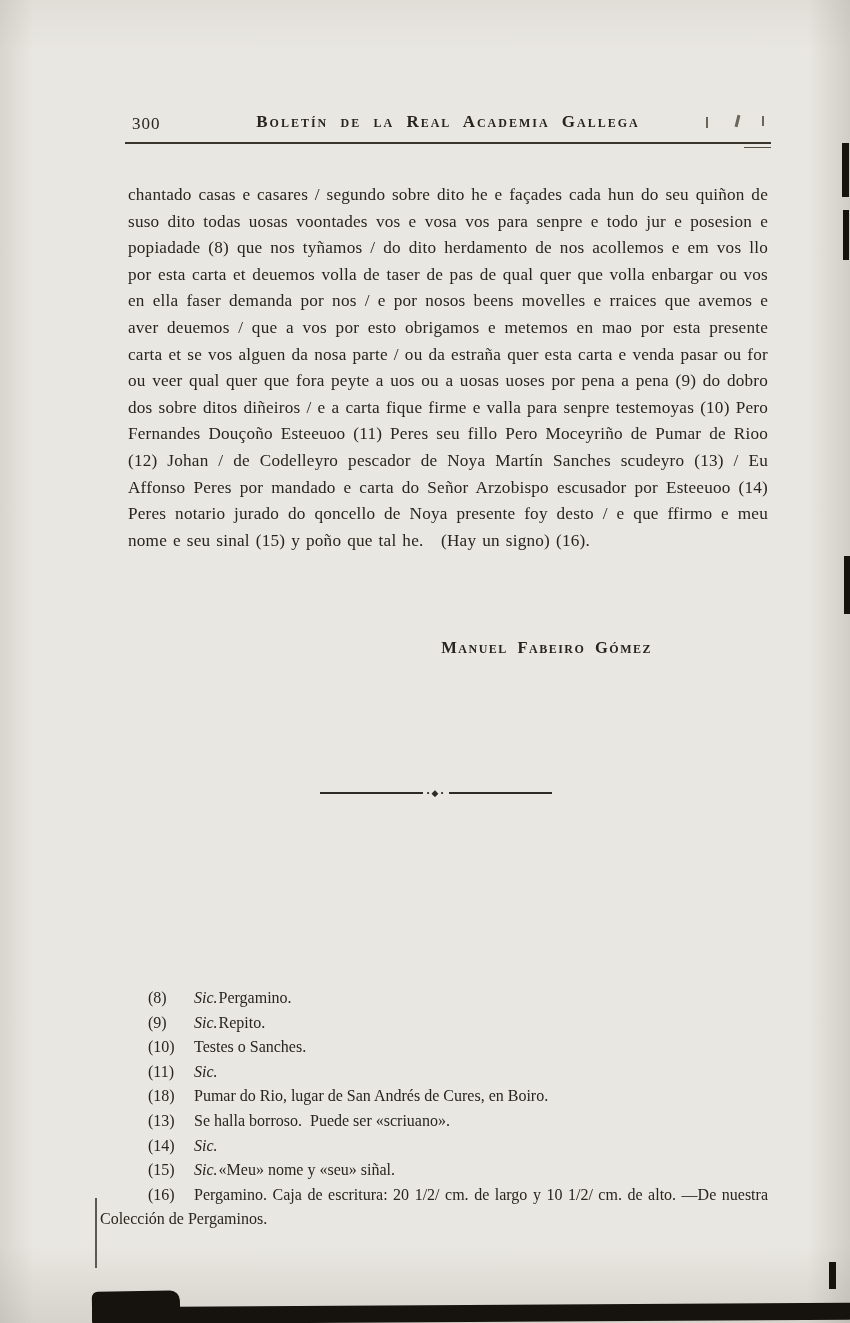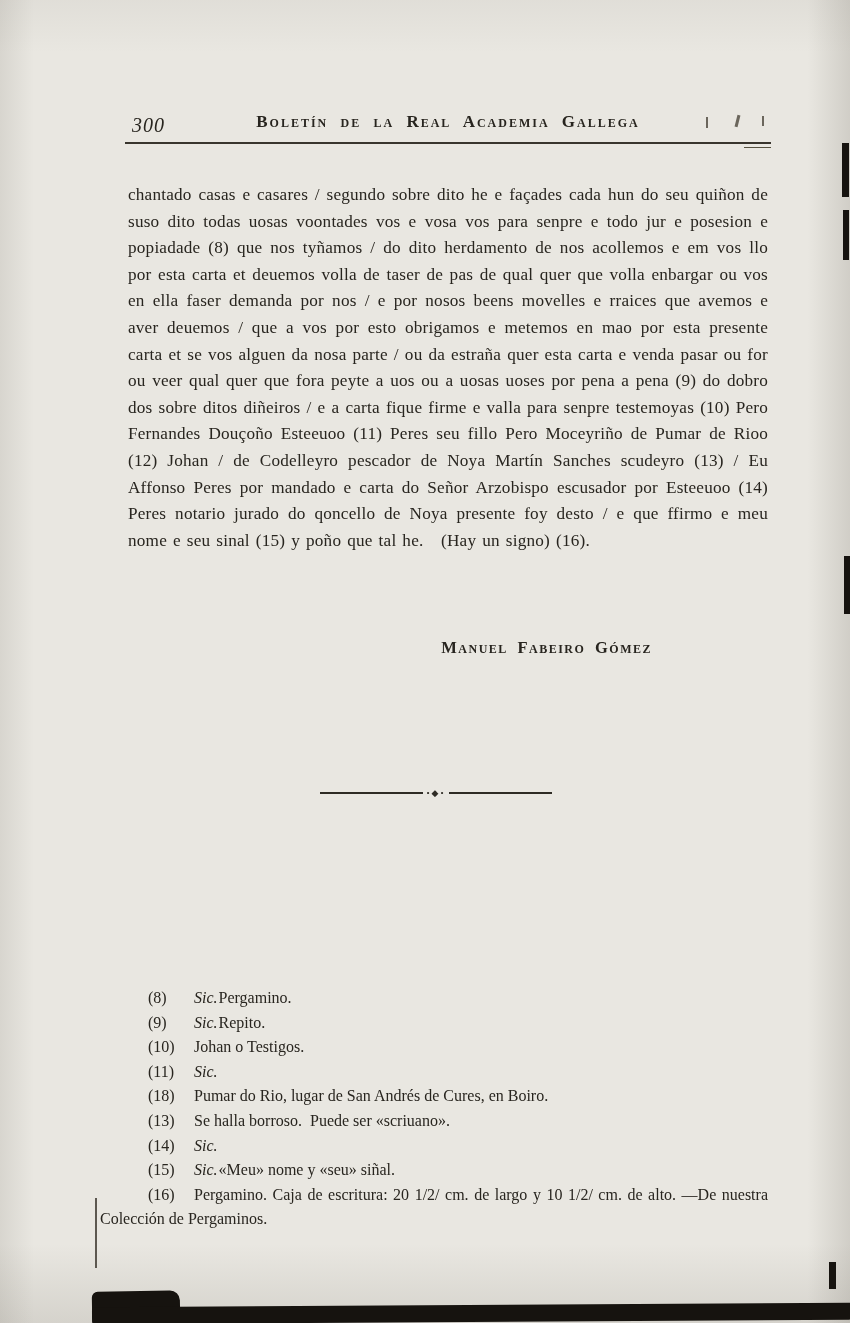--- a/index.html
+++ b/index.html
@@ -22,23 +22,22 @@
     position: absolute;
     top: 112px;
     left: 128px;
     width: 640px;
     height: 26px;
   }
   .page-number {
     position: absolute;
     left: 4px;
     top: 2px;
-    font-size: 20px;
+    font-size: 17px;
     letter-spacing: 1px;
-    font-style: italic;
   }
   .header-title {
     position: absolute;
     left: 0; right: 0;
     top: 0;
     text-align: center;
     font-variant: small-caps;
     font-weight: bold;
     font-size: 17px;
     letter-spacing: 2px;
@@ -164,21 +163,21 @@
 
   <div class="divider">
     <span class="divider-line"></span>
     <span class="divider-ornament">•◆•</span>
     <span class="divider-line"></span>
   </div>
 
   <div class="footnotes">
     <p class="footnote"><span class="fn-num">(8)</span><span class="fn-italic">Sic.</span><span class="fn-text">Pergamino.</span></p>
     <p class="footnote"><span class="fn-num">(9)</span><span class="fn-italic">Sic.</span><span class="fn-text">Repito.</span></p>
-    <p class="footnote"><span class="fn-num">(10)</span><span class="fn-italic"></span><span class="fn-text">Johan o Testigos.</span></p>
+    <p class="footnote"><span class="fn-num">(10)</span><span class="fn-italic"></span><span class="fn-text">Testes o Sanches.</span></p>
     <p class="footnote"><span class="fn-num">(11)</span><span class="fn-italic">Sic.</span><span class="fn-text"></span></p>
     <p class="footnote"><span class="fn-num">(18)</span><span class="fn-italic"></span><span class="fn-text">Pumar do Rio, lugar de San Andrés de Cures, en Boiro.</span></p>
     <p class="footnote"><span class="fn-num">(13)</span><span class="fn-italic"></span><span class="fn-text">Se halla borroso. Puede ser «scriuano».</span></p>
     <p class="footnote"><span class="fn-num">(14)</span><span class="fn-italic">Sic.</span><span class="fn-text"></span></p>
     <p class="footnote"><span class="fn-num">(15)</span><span class="fn-italic">Sic.</span><span class="fn-text">«Meu» nome y «seu» siñal.</span></p>
     <p class="footnote"><span class="fn-num">(16)</span><span class="fn-italic"></span><span class="fn-text">Pergamino. Caja de escritura: 20 1/2/ cm. de largo y 10 1/2/ cm. de alto. —De nuestra Colección de Pergaminos.</span></p>
   </div>
 
   <div class="artifact soft hdr-mark-1"></div>
   <div class="artifact soft hdr-mark-2"></div>

